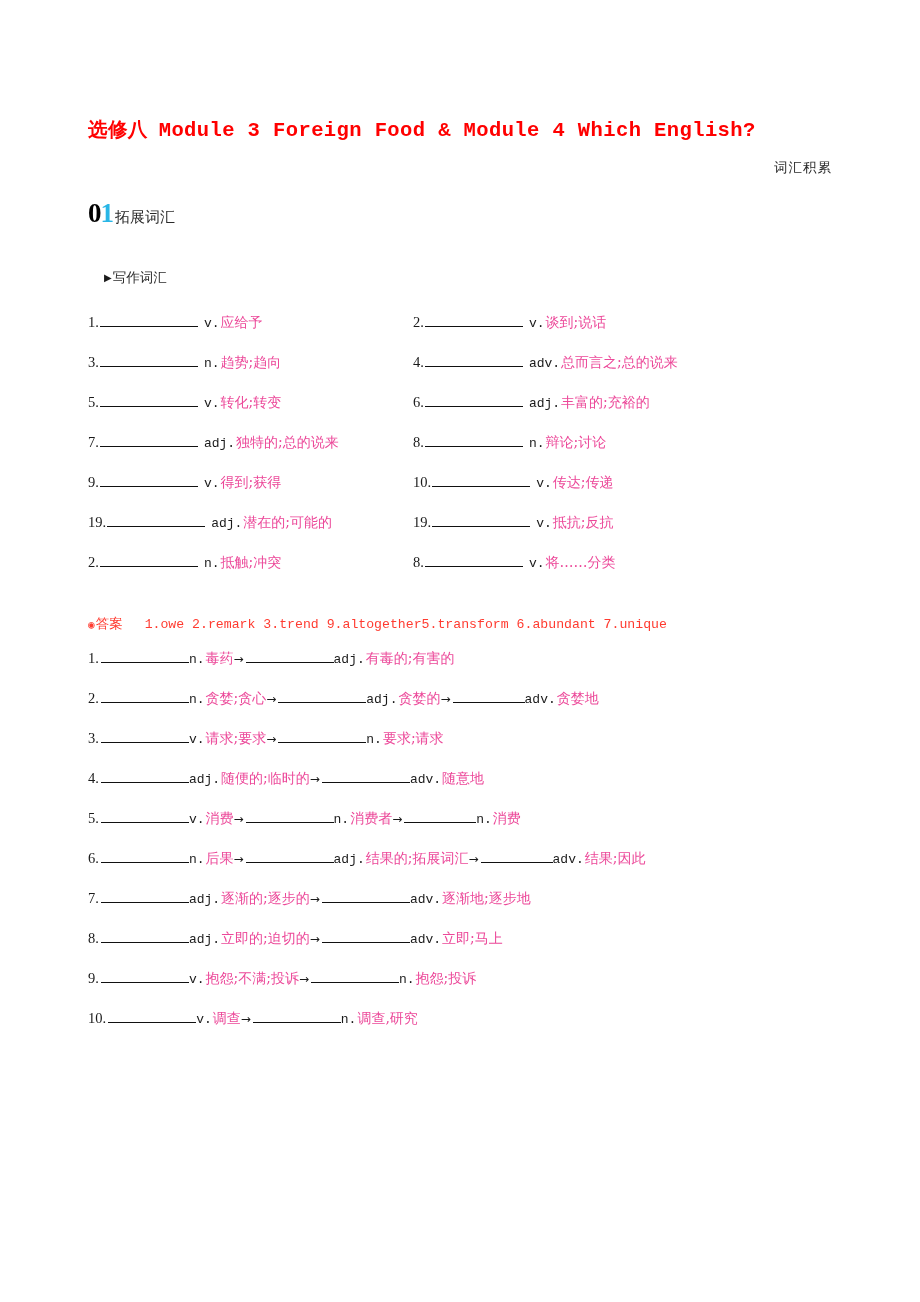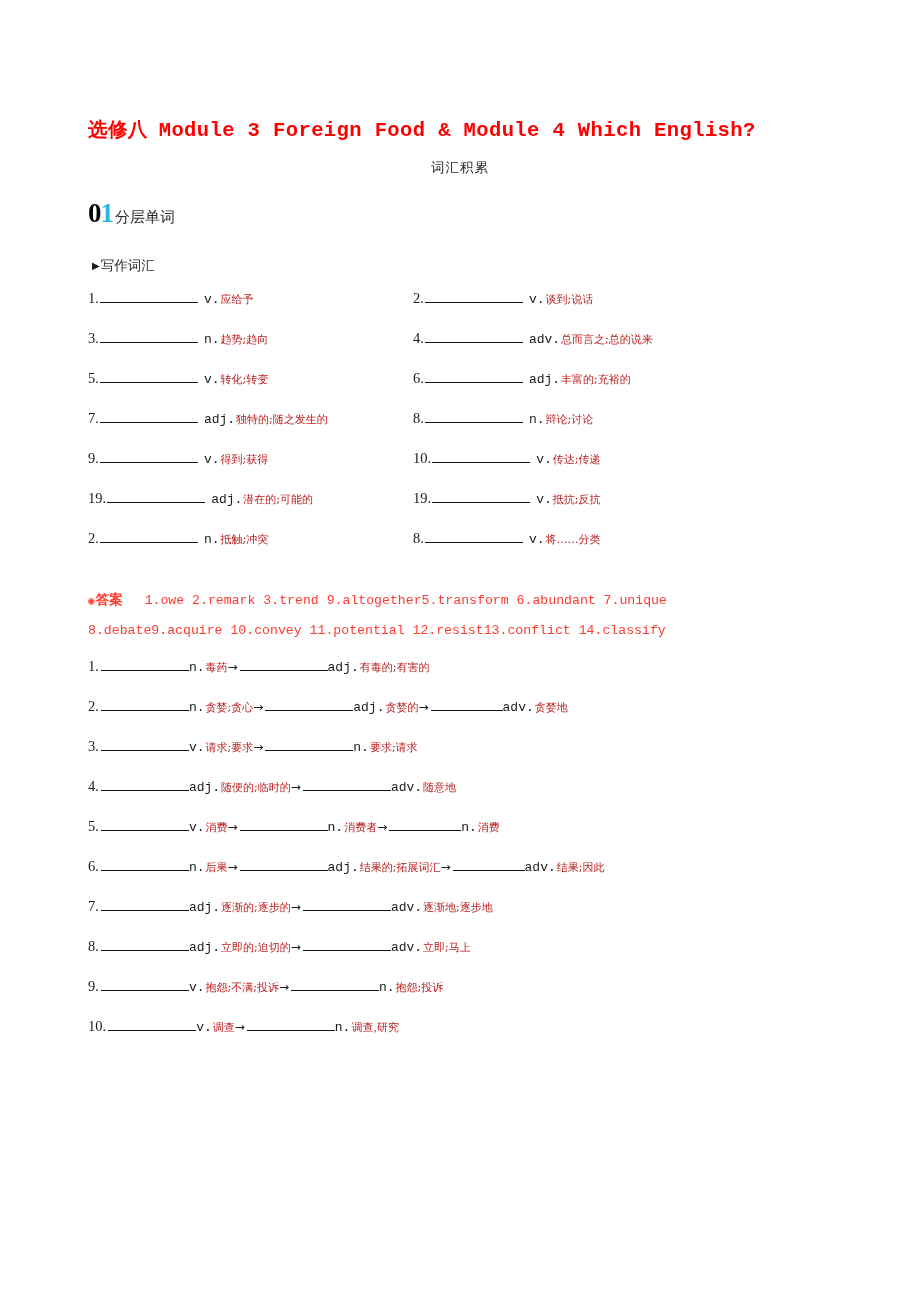--- a/index.html
+++ b/index.html
@@ -34,21 +34,21 @@
     white-space: nowrap;
   }
   .doc-title .cn {
     font-family: "DejaVu Sans", sans-serif;
     font-weight: bold;
     font-size: 19.5px;
   }
   .doc-subtitle {
     margin: 0;
     padding-top: 16px;
-    text-align: center;
+    text-align: right;
     font-family: "DejaVu Serif", serif;
     font-size: 13.5px;
     color: #2a2a2a;
     letter-spacing: 1px;
   }
 
   
   .section-head {
     margin: 0;
     padding-top: 22px;
@@ -71,21 +71,21 @@
   }
   .section-head .sec-label {
     font-family: "DejaVu Serif", serif;
     font-size: 15px;
     color: #2a2a2a;
     margin-left: 1px;
   }
 
   
   .sub-head {
-    margin: 4px;
+    margin: 16px;
     padding-top: 24px;
     font-family: "DejaVu Serif", serif;
     font-size: 13.5px;
     color: #2a2a2a;
     white-space: nowrap;
   }
   .sub-head .tri {
     font-size: 10px;
     color: #1a1a1a;
     margin-right: 1px;
@@ -125,41 +125,41 @@
     margin: 0 2px 0 1px;
   }
   .pos {
     font-family: "Liberation Mono", "DejaVu Sans Mono", monospace;
     font-size: 13px;
     color: #1a1a1a;
     margin-left: 4px;
   }
   .mean {
     font-family: "DejaVu Serif", serif;
-    font-size: 11px;
-    color: #b91c1c;
+    font-size: 14px;
+    color: #ec4899;
     margin-left: 1px;
   }
 
   
   .answer-block {
     padding-top: 14px;
     color: #ff3b30;
   }
   .answer-line {
     font-family: "Liberation Mono", "DejaVu Sans Mono", monospace;
     font-size: 13.2px;
     color: #ff3b30;
     height: 32px;
     line-height: 32px;
     white-space: nowrap;
   }
   .answer-line .ans-label {
     font-family: "DejaVu Sans", sans-serif;
-    font-weight: bold;
+    font-weight: normal;
     font-size: 13.5px;
     color: #ff3b30;
   }
   .answer-line .ans-bullet {
     font-size: 11px;
     color: #ff3b30;
     margin-right: 1px;
   }
   .sp-1 { display:inline-block; width: 11px; }
   .sp-2 { display:inline-block; width: 22px; }
@@ -188,21 +188,21 @@
 
 <div class="page">
 
   <h1 class="doc-title">
     <span class="cn">选修八</span><span class="sp-1"></span><span>Module 3  Foreign Food &amp; Module 4  Which English?</span>
   </h1>
 
   <div class="doc-subtitle">词汇积累</div>
 
   <div class="section-head">
-    <span class="num-zero">0</span><span class="num-one">1</span><span class="sec-label">分层单词</span>
+    <span class="num-zero">0</span><span class="num-one">1</span><span class="sec-label">拓展词汇</span>
   </div>
 
   <div class="sub-head">
     <span class="tri">▶</span><span>写作词汇</span>
   </div>
 
   <div class="word-grid" id="word-grid">
       <div class="word-row">
         <div class="word-cell">
           <span class="idx">1.</span>
@@ -243,21 +243,21 @@
           <span class="blank"></span>
           <span class="pos">adj.</span>
           <span class="mean">丰富的;充裕的</span>
         </div>
       </div>
       <div class="word-row">
         <div class="word-cell">
           <span class="idx">7.</span>
           <span class="blank"></span>
           <span class="pos">adj.</span>
-          <span class="mean">独特的;随之发生的</span>
+          <span class="mean">独特的;总的说来</span>
         </div>
         <div class="word-cell right">
           <span class="idx">8.</span>
           <span class="blank"></span>
           <span class="pos">n.</span>
           <span class="mean">辩论;讨论</span>
         </div>
       </div>
       <div class="word-row">
         <div class="word-cell">
@@ -300,23 +300,20 @@
           <span class="pos">v.</span>
           <span class="mean">将……分类</span>
         </div>
       </div>
     </div>
 
   <div class="answer-block">
     <div class="answer-line">
       <span class="ans-bullet">◉</span><span class="ans-label">答案</span><span class="sp-2"></span><span>1.owe  2.remark  3.trend  9.altogether5.transform   6.abundant  7.unique</span>
     </div>
-    <div class="answer-line">
-      <span>8.debate9.acquire  10.convey  11.potential  12.resist13.conflict  14.classify</span>
-    </div>
   </div>
 
 
   <div class="deriv-list" id="deriv-list">
       <div class="deriv-row">
         <span class="idx">1.</span>
         <span class="blank"></span>
         <span class="pos">n.</span>
         <span class="mean">毒药</span>
         <span class="arrow">→</span>

